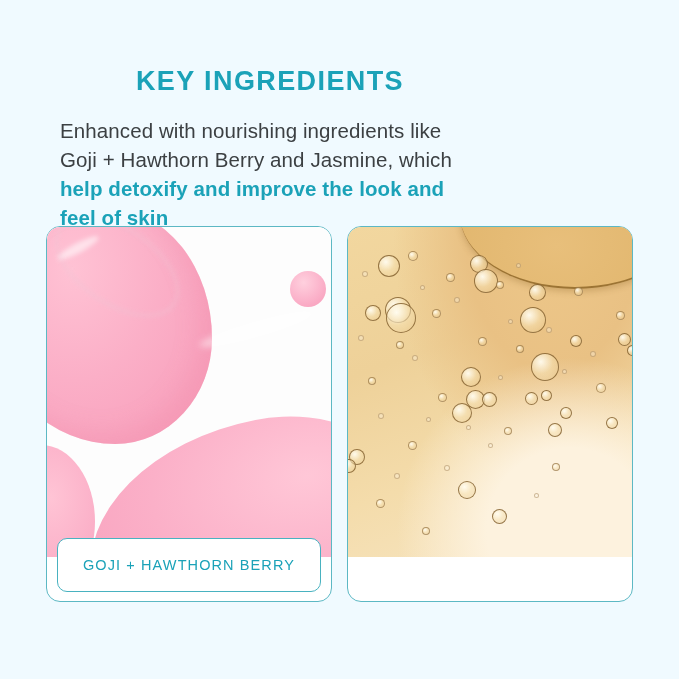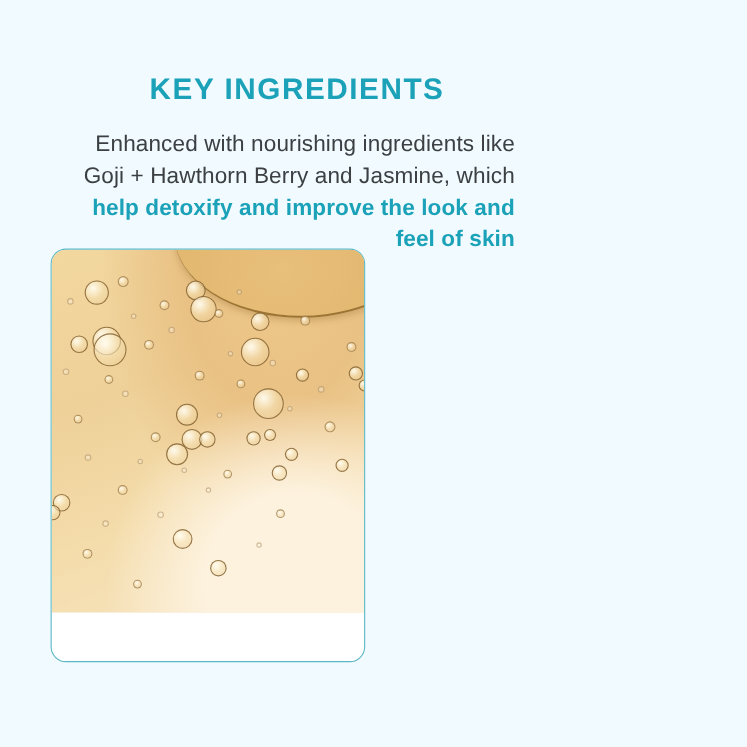--- a/index.html
+++ b/index.html
@@ -25,21 +25,21 @@
     letter-spacing:1.4px;
     color:#1ba2b8;
     line-height:34px;
   }
 
   
   .subtitle {
     position:absolute;
     top:116px;
     left:60px; right:72px;
-    text-align:right;
+    text-align:left;
     font-size:20.5px;
     line-height:29px;
     color:#3c4043;
     letter-spacing:0.1px;
   }
   .subtitle .accent { color:#1ba2b8; font-weight:bold; }
 
   
   .cards {
     position:absolute;
@@ -173,20 +173,33 @@
 <div class="page">
 
   <h1 class="heading">KEY INGREDIENTS</h1>
 
   <p class="subtitle">
     <span>Enhanced with nourishing ingredients like Goji + Hawthorn Berry and Jasmine, which </span><span class="accent">help detoxify and improve the look and feel of skin</span>
   </p>
 
   <div class="cards">
 
+    <div class="card">
+      <div class="card-media">
+        <div class="pink-bg"></div>
+        <div class="blob b-main"></div>
+        <div class="blob b-highlight1"></div>
+        <div class="blob b-bottomright"></div>
+        <div class="blob b-br-shine"></div>
+        <div class="blob b-lowerleft"></div>
+        <div class="blob b-dot"></div>
+        <div class="b-swirl"></div>
+      </div>
+      <div class="card-label">GOJI + HAWTHORN BERRY</div>
+    </div>
 
     <div class="card">
       <div class="card-media">
         <div class="gold-bg"></div>
         <div class="gold-dome"></div>
 
         <div class="bub" style="left:30px;  top:28px;  width:22px; height:22px;"></div>
         <div class="bub" style="left:122px; top:28px;  width:18px; height:18px;"></div>
         <div class="bub" style="left:126px; top:42px;  width:24px; height:24px;"></div>
         <div class="bub" style="left:37px;  top:70px;  width:26px; height:26px;"></div>

